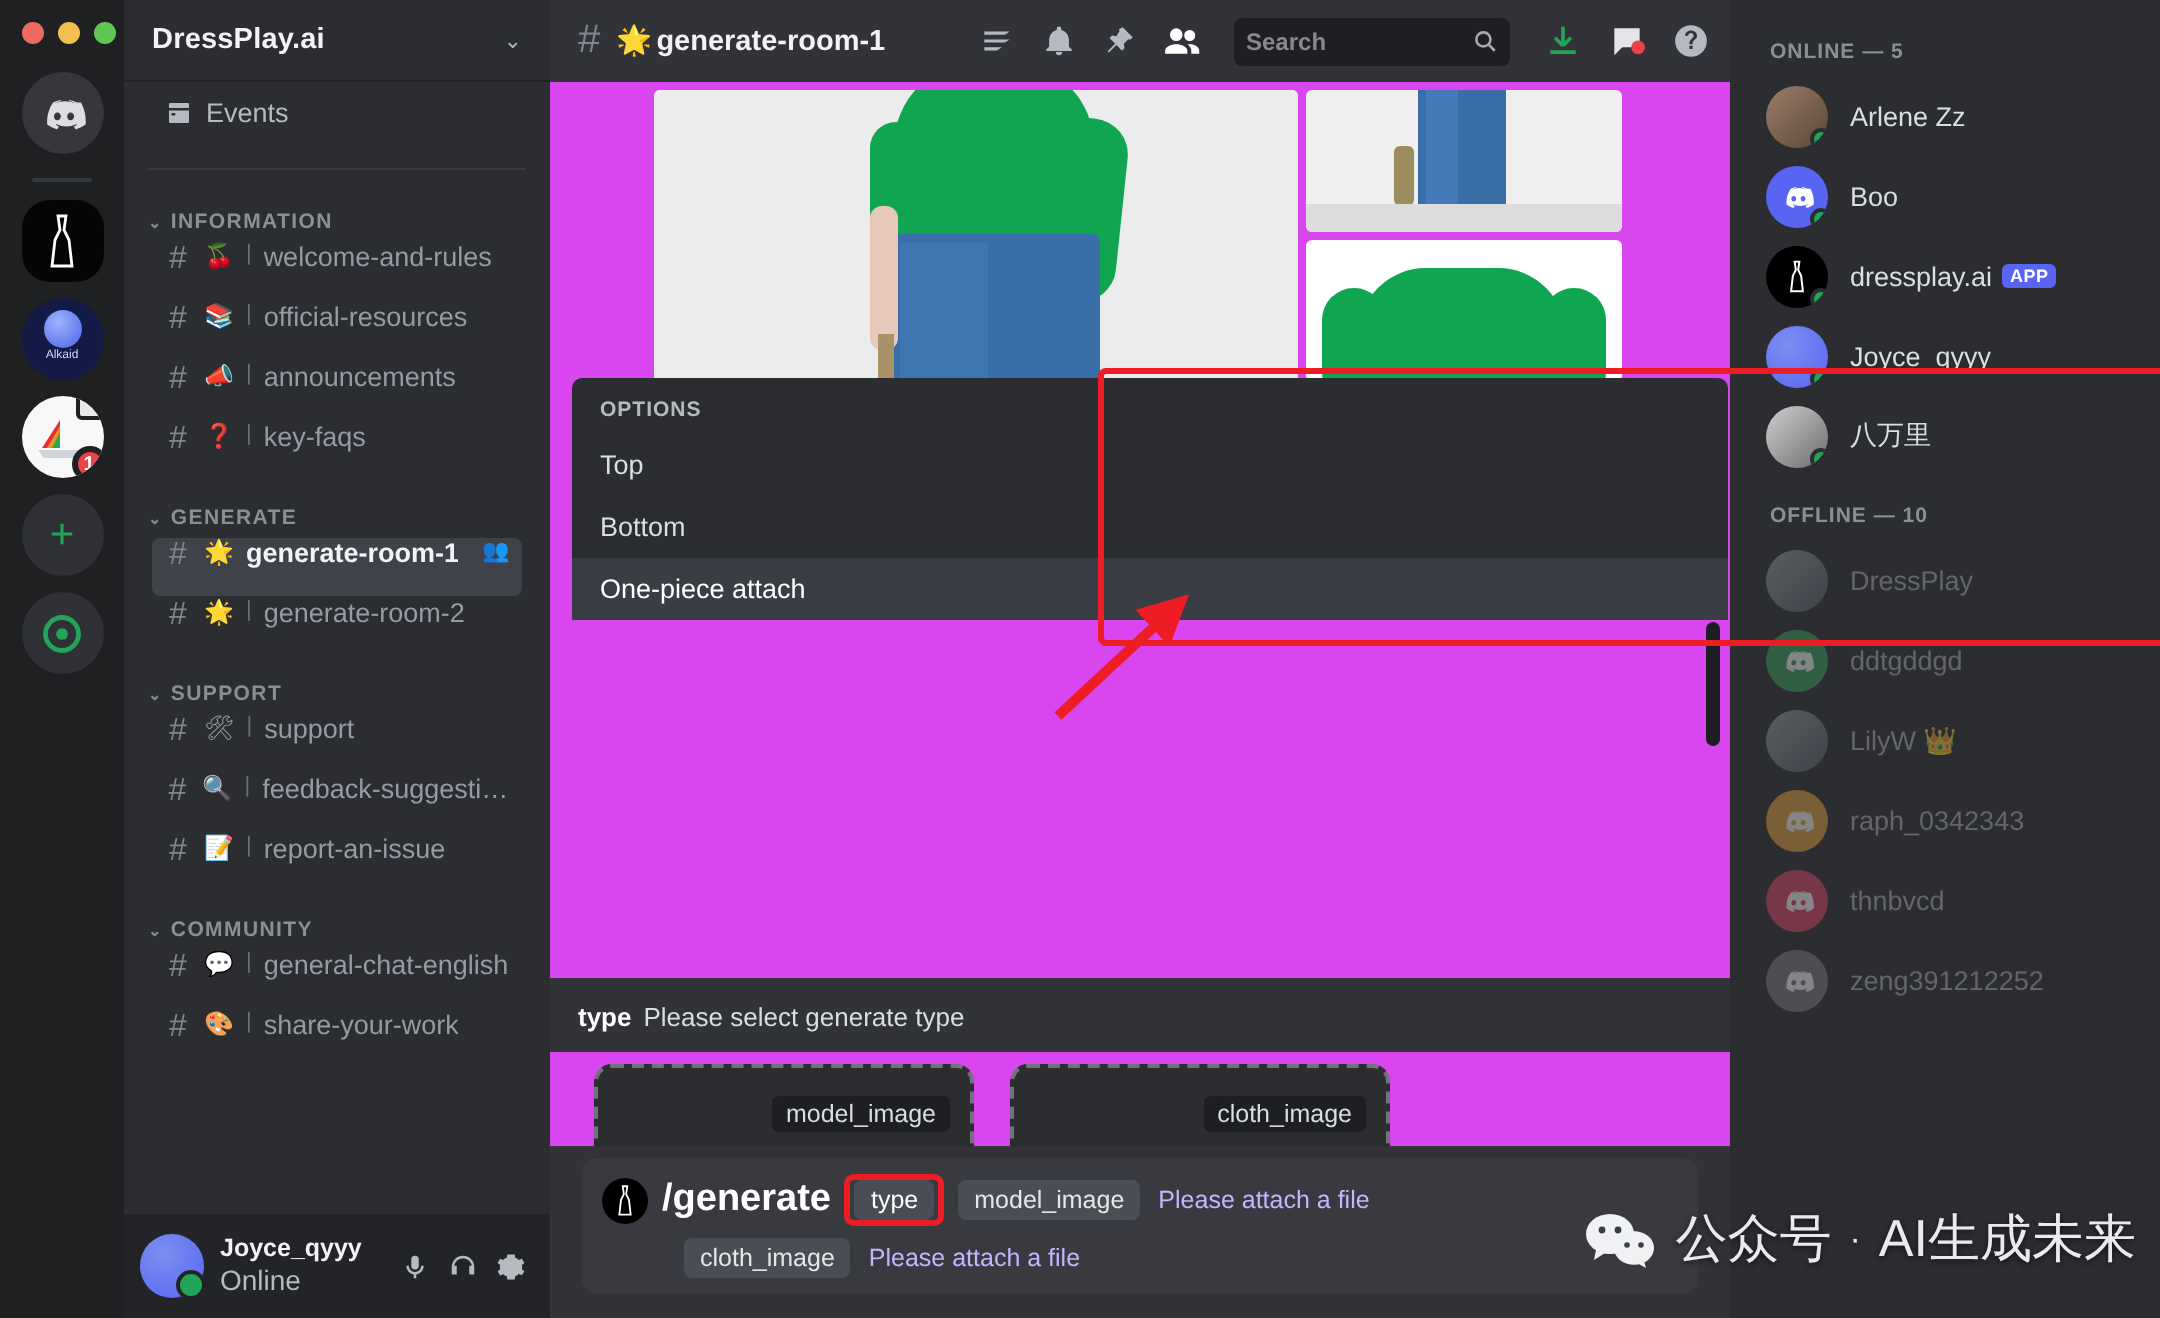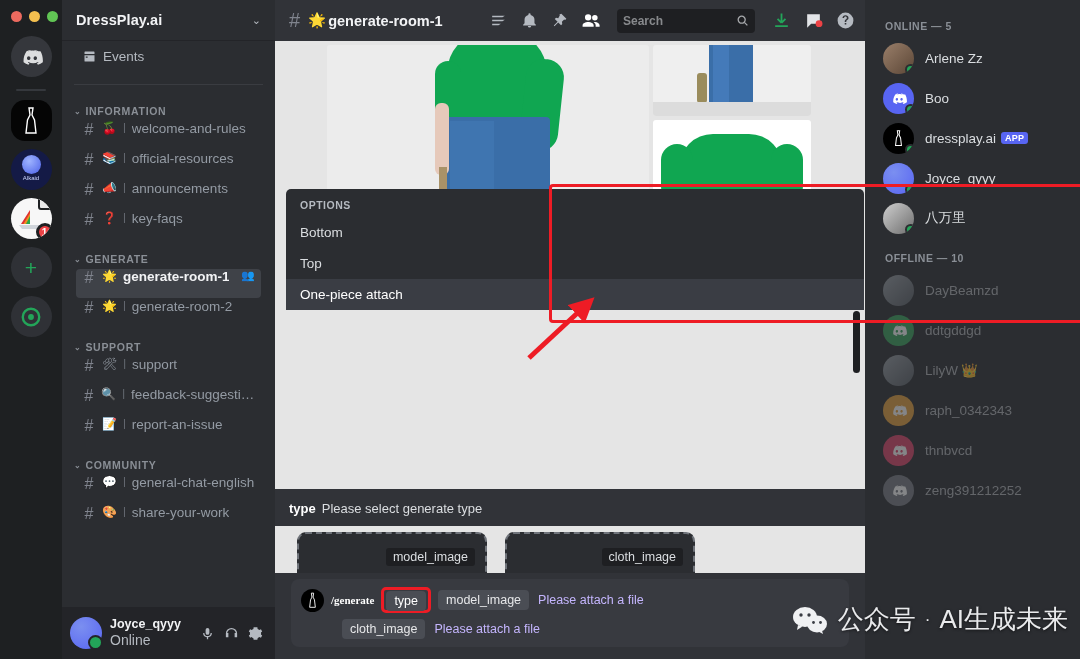--- a/index.html
+++ b/index.html
@@ -89,21 +89,21 @@
   }
   .tb-hash{color:#80848e;font-size:20px;font-weight:500;}
   .tb-name{color:#f2f3f5;font-size:14.5px;font-weight:bold;display:flex;align-items:center;gap:2px;}
   .tb-icons{margin-left:auto;display:flex;align-items:center;gap:13px;color:#b5bac1;}
   .searchbox{
     width:138px;height:24px;background:#1e1f22;border-radius:4px;
     display:flex;align-items:center;justify-content:space-between;
     padding:0 6px;color:#87898c;font-size:12px;font-weight:600;margin:0 4px;
   }
 
-  .msgarea{flex:1;position:relative;overflow:hidden;background:#e5e5e5;}
+  .msgarea{flex:1;position:relative;overflow:hidden;background:#d946ef;}
 
   
   .imggrid{display:flex;gap:4px;padding:4px 0 0 52px;height:150px;}
   .big-img{width:322px;background:#e8e8e8;position:relative;overflow:hidden;border-radius:3px;}
   .col-img{display:flex;flex-direction:column;gap:4px;width:158px;}
   .sm-img{flex:1;background:#f2f2f2;position:relative;overflow:hidden;border-radius:3px;}
 
   
   .sweater{position:absolute;background:#10a651;}
 
@@ -131,21 +131,21 @@
   }
 
   
   .composer{padding:6px 16px 12px 16px;background:#313338;}
   .cmdbox{
     background:#383a40;border-radius:8px;padding:8px 10px;
     display:flex;flex-wrap:wrap;align-items:center;gap:6px 7px;min-height:52px;
   }
   .bot-av{width:23px;height:23px;border-radius:50%;background:#000;display:flex;
     align-items:center;justify-content:center;font-size:12px;color:#fff;flex-shrink:0;}
-  .cmd-name{color:#fff;font-size:11px;font-weight:bold;font-family:Liberation Serif, serif;}
+  .cmd-name{color:#fff;font-size:19px;font-weight:bold;}
   .chip{background:#4a4d54;color:#e6e7e9;font-size:12.5px;padding:3px 8px;border-radius:4px;}
   .chip.val{background:transparent;color:#c4b5fd;padding-left:2px;}
   .chip.hl{background:#4a4d54;color:#fff;}
   .typehl{
     position:relative;border:3px solid #ee1c25;border-radius:5px;padding:1px 2px;
   }
   .cmd-line2{display:flex;align-items:center;gap:7px;width:100%;padding-left:41px;}
 
   
   .redbox{
@@ -420,22 +420,22 @@
             <div style="position:absolute;left:26px;top:14px;width:104px;height:70px;background:#10a651;border-radius:34px 34px 8px 8px;"></div>
             <div style="position:absolute;left:8px;top:24px;width:32px;height:58px;background:#10a651;border-radius:16px;"></div>
             <div style="position:absolute;left:118px;top:24px;width:32px;height:58px;background:#10a651;border-radius:16px;"></div>
           </div>
         </div>
       </div>
 
       <div class="dropdown">
         <div class="dd-label">OPTIONS</div>
         <div id="ddlist">
+            <div class="dd-item">Top</div>
             <div class="dd-item">Bottom</div>
-            <div class="dd-item">Top</div>
             <div class="dd-item sel">One-piece attach</div>
           </div>
       </div>
 
       <div style="height:298px;"></div>
 
       <div class="typerow">
         <b>type</b><span>Please select generate type</span>
       </div>
 
@@ -521,21 +521,21 @@
           <span class="m-av" style="background:linear-gradient(135deg,#cfcfcf,#6d6d6d);">
             <span class="st"></span>
           </span>
           <span class="m-name">八万里</span>
         </div>
       </div>
     <div class="m-cat" style="padding-top:14px;">OFFLINE — 10</div>
     <div id="offlist">
         <div class="m-row off">
           <span class="m-av" style="background:linear-gradient(135deg,#9aa0a6,#5a5f66);"></span>
-          <span class="m-name">DayBeamzd</span>
+          <span class="m-name">DressPlay</span>
         </div>
         <div class="m-row off">
           <span class="m-av" style="background:#3ba55d;">
             <svg width="17" height="17" viewBox="0 0 24 24" fill="#fff">
               <path d="M19.5 6.2A16 16 0 0015.6 5l-.2.4c1.3.3 2.4.8 3.4 1.4a12.6 12.6 0 00-10.6 0c1-.6 2.2-1.1 3.4-1.4L11.4 5a16 16 0 00-3.9 1.2C5 10 4.3 13.7 4.6 17.3a16 16 0 004.9 2.5l1-1.6c-.6-.2-1.1-.5-1.6-.8l.4-.3a11.4 11.4 0 009.8 0l.4.3c-.5.3-1 .6-1.6.8l1 1.6a16 16 0 004.9-2.5c.4-4.2-.6-7.9-2.3-11.1zM9.7 15.1c-1 0-1.7-.9-1.7-1.9s.8-1.9 1.7-1.9 1.8.9 1.7 1.9c0 1-.8 1.9-1.7 1.9zm6.6 0c-1 0-1.7-.9-1.7-1.9s.8-1.9 1.7-1.9 1.8.9 1.7 1.9c0 1-.8 1.9-1.7 1.9z"></path>
             </svg>
           </span>
           <span class="m-name">ddtgddgd</span>
         </div>
         <div class="m-row off">

